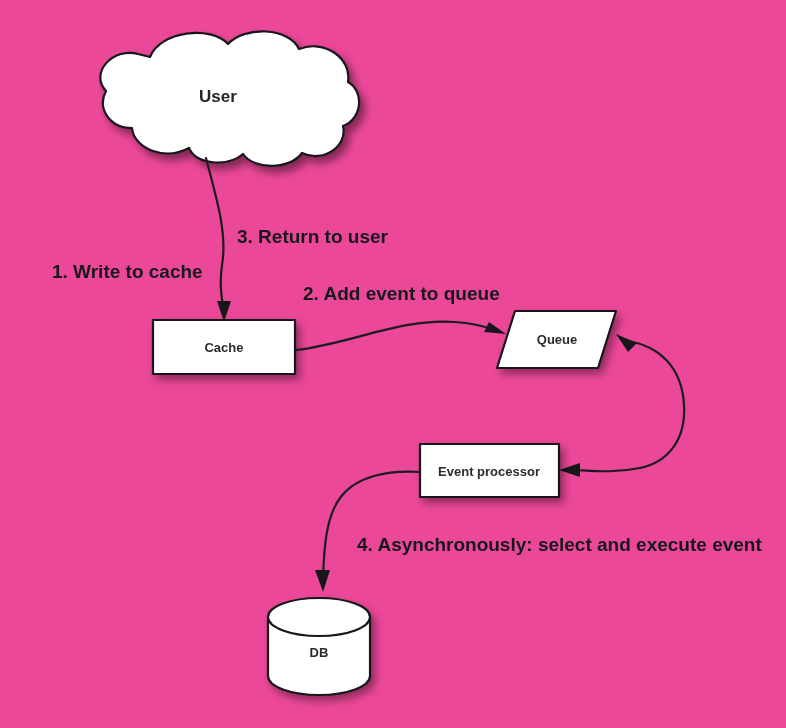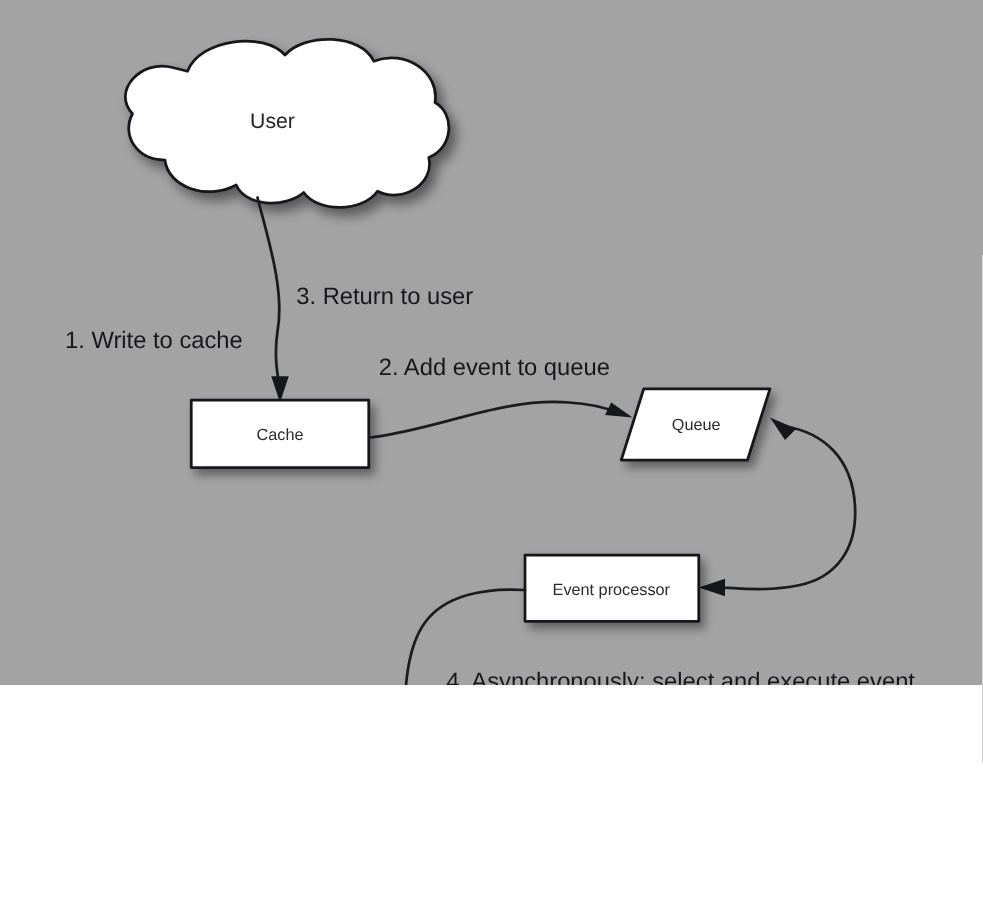--- a/index.html
+++ b/index.html
@@ -6,23 +6,24 @@
     margin: 0;
     padding: 0;
     background: #ffffff;
   }
   body {
     font-family: "Liberation Sans", sans-serif;
   }
   #canvas {
     position: relative;
     width: 786px;
-    height: 548px;
-    background: #a3a3a3;
+    height: 728px;
+    background: #ec4899;
     overflow: hidden;
+    font-weight: bold;
   }
   #diagram-svg {
     position: absolute;
     left: 0;
     top: 0;
     width: 786px;
     height: 728px;
   }
   .node-label {
     font-family: "Liberation Sans", sans-serif;

